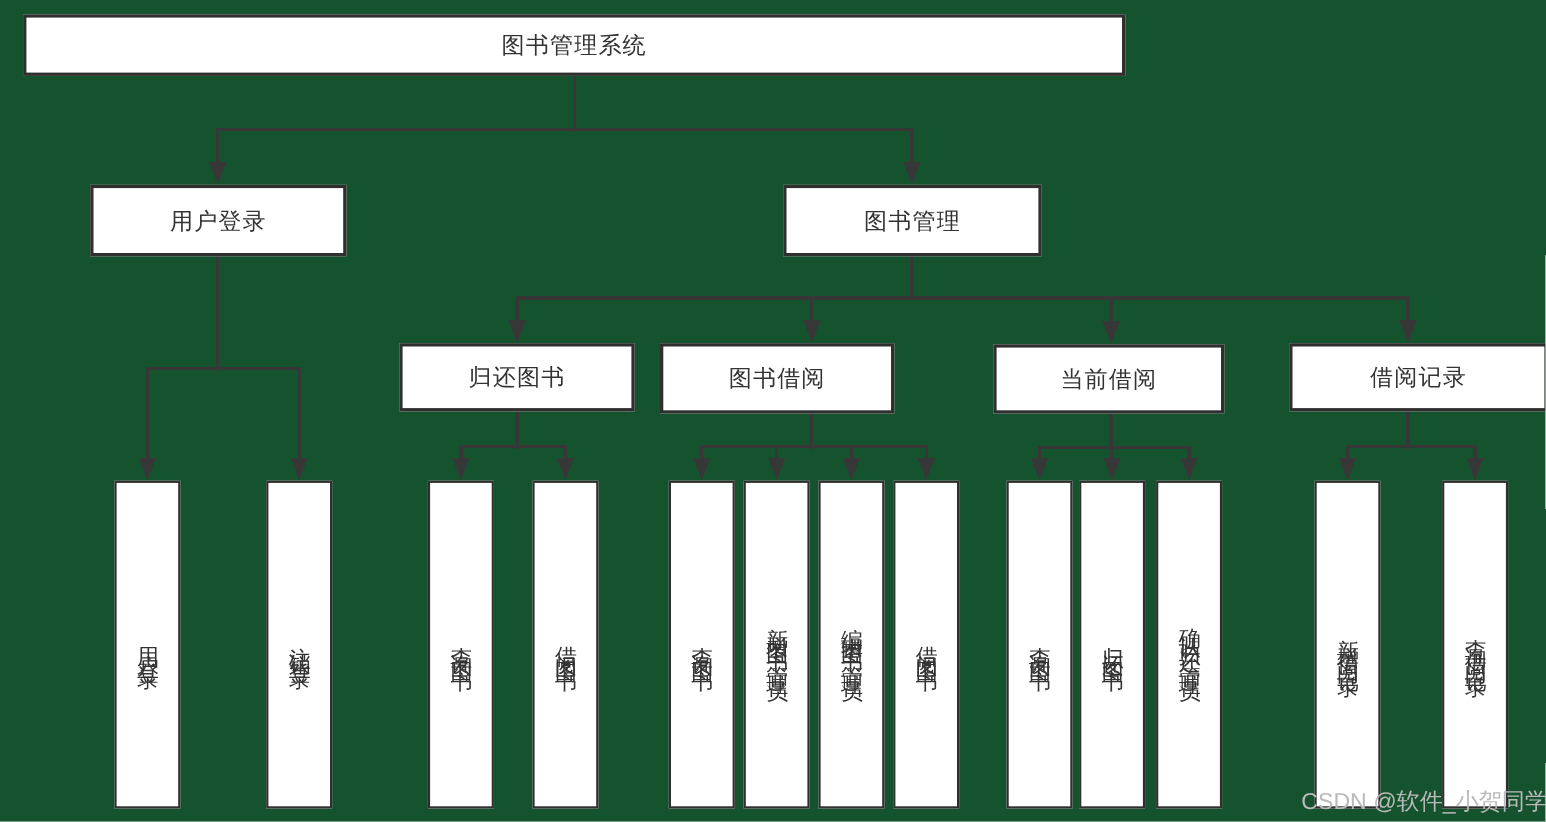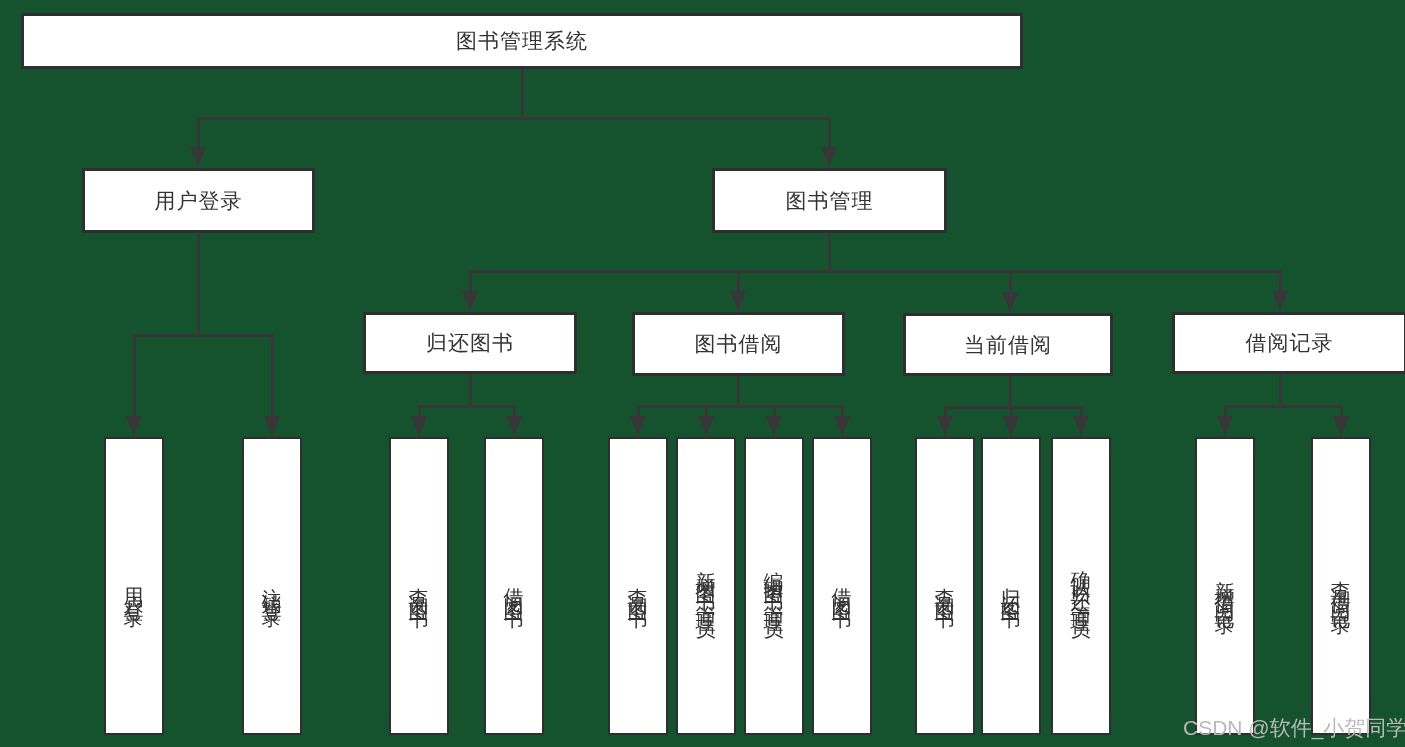--- a/index.html
+++ b/index.html
@@ -149,21 +149,21 @@
   <div class="node" style="left:82px; top:168px; width:233px; height:65px;">
     <span>用户登录</span>
   </div>
   <div class="node" style="left:712px; top:168px; width:235px; height:65px;text-align:center;">
     <span>图书管理</span>
   </div>
 
   <div class="node" style="left:363px; top:312px; width:214px; height:62px;">
     <span>归还图书</span>
   </div>
-  <div class="node" style="left:632px; top:312px; width:213px; height:64px;">
+  <div class="node" style="left:600px; top:312px; width:213px; height:64px;">
     <span>图书借阅</span>
   </div>
   <div class="node" style="left:903px; top:313px; width:210px; height:63px;">
     <span>当前借阅</span>
   </div>
   <div class="node" style="left:1172px; top:312px; width:235px; height:62px;">
     <span>借阅记录</span>
   </div>
 
   <div class="leaf" style="left:104px;">

